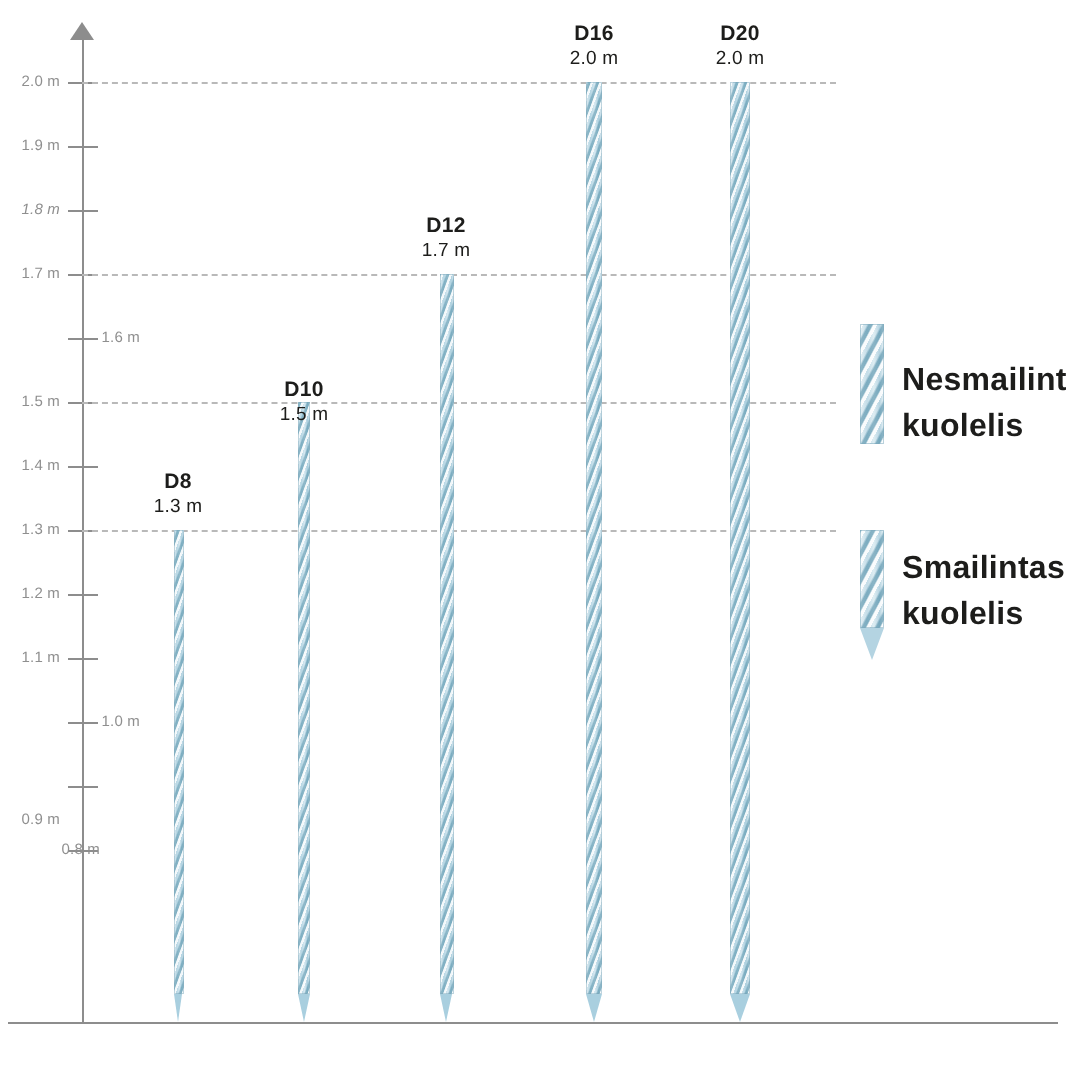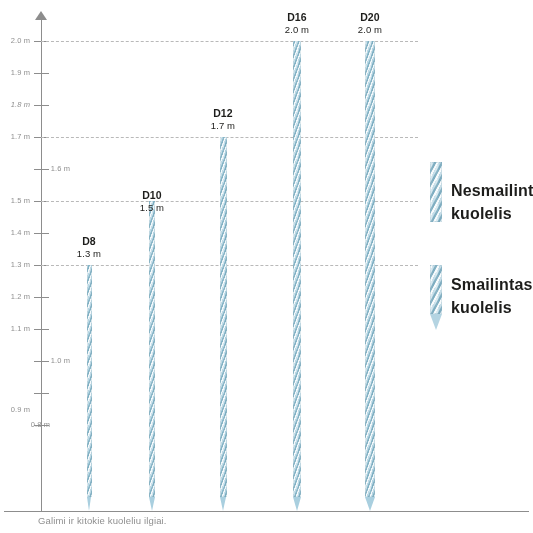--- a/index.html
+++ b/index.html
@@ -242,15 +242,14 @@
 kuolelis</div>
       </div>
       <div class="legend-item">
         <div class="legend-rod" style="left: 430px; top: 265px; width: 12px; height: 49px;"></div>
         <div class="legend-tip" style="left: 430px; top: 314px; border-left-width: 6px; border-right-width: 6px;"></div>
         <div class="legend-text" style="left: 451px; top: 274px;">Smailintas
 kuolelis</div>
       </div>
     </div>
 
-  <div class="caption">Galimi ir kitokie kuoleliu ilgiai.</div>
 
 </div>
 
 </body></html>

